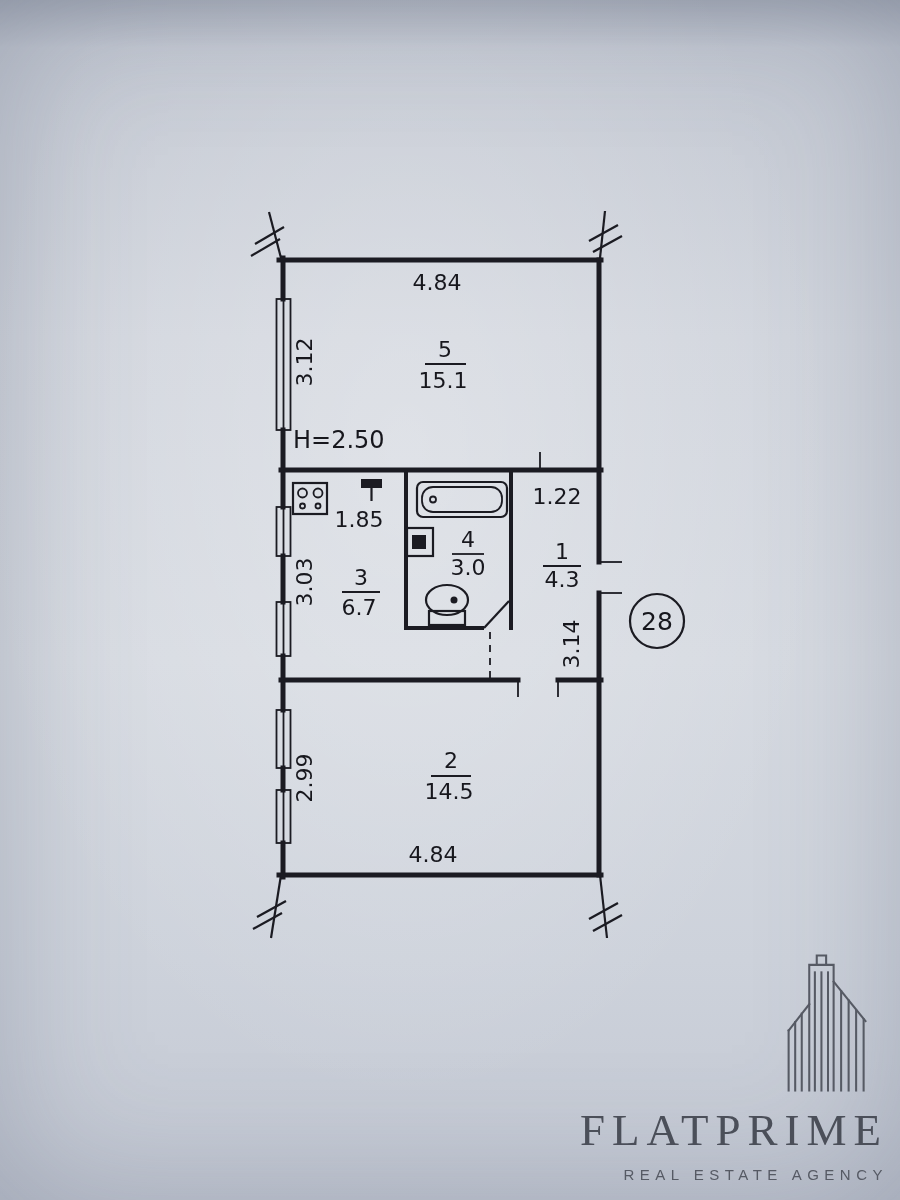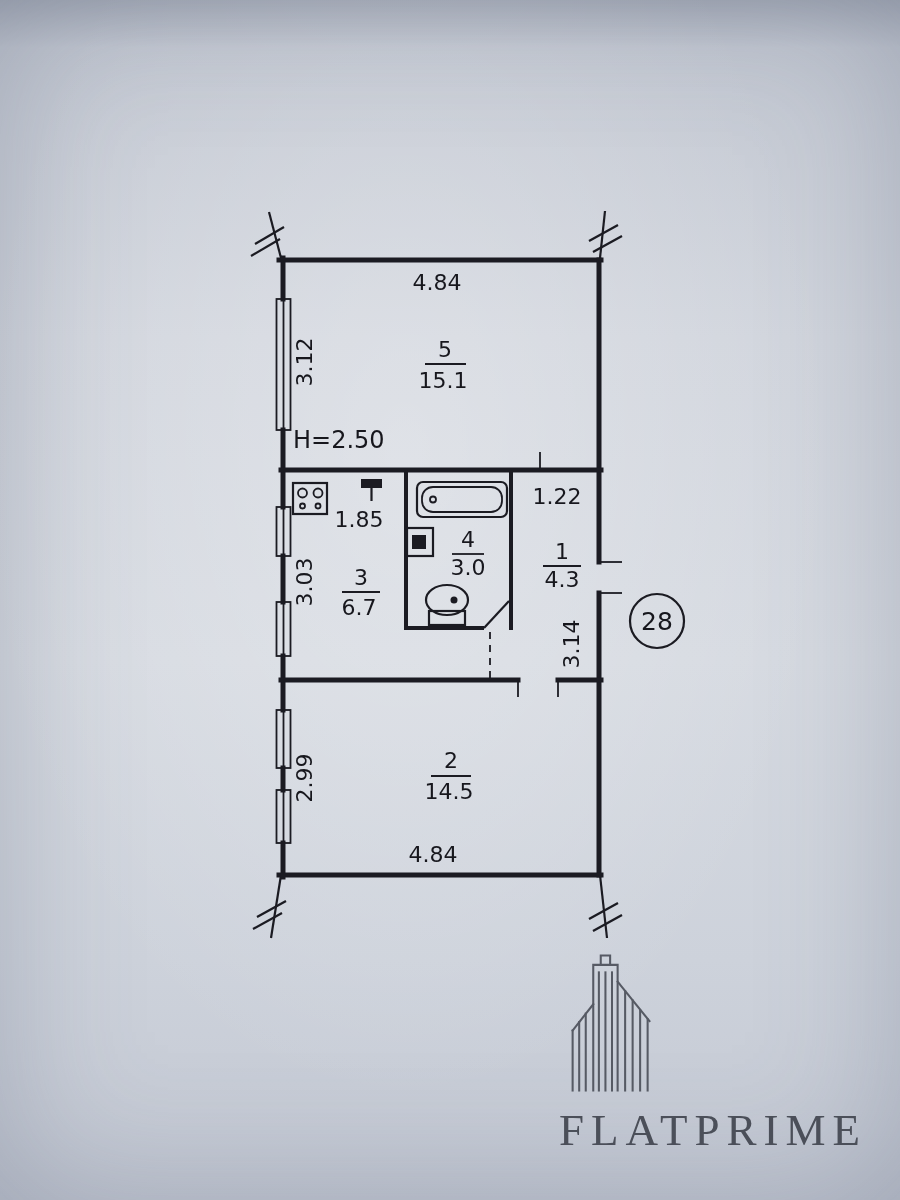--- a/index.html
+++ b/index.html
@@ -22,21 +22,21 @@
   .thin{stroke:#1b1b22;stroke-width:1.8;fill:none;}
   .med{stroke:#1b1b22;stroke-width:2.2;fill:none;}
   .dashed{stroke:#1b1b22;stroke-width:1.8;fill:none;stroke-dasharray:7 6;}
   .fill-ink{fill:#1b1b22;stroke:none;}
   svg.plan text{font-family:"DejaVu Sans",sans-serif;fill:#17171d;}
   .lbl{font-size:22px;}
   .lbl-lg{font-size:24px;}
   .lbl-circ{font-size:25px;}
   .logo{
     position:absolute;left:552px;top:948px;width:336px;
-    display:flex;flex-direction:column;align-items:flex-start;
+    display:flex;flex-direction:column;align-items:flex-end;
     color:#51555f;
   }
   .logo-brand{
     font-family:"Liberation Serif","DejaVu Serif",serif;
     font-size:45px;letter-spacing:7px;padding-left:7px;
     color:#4b4f59;margin-top:6px;white-space:nowrap;
   }
   .logo-tagline{
     font-family:"Liberation Sans","DejaVu Sans",sans-serif;
     font-size:15px;letter-spacing:5.5px;padding-left:5px;
@@ -198,15 +198,16 @@
       <path d="M74 152 V46"></path>
       <path d="M82 152 V56"></path>
       <path d="M90 152 V66"></path>
       <path d="M98 152 V76"></path>
       <path d="M40 60 L18 88"></path>
       <path d="M32 152 V70"></path>
       <path d="M25 152 V79"></path>
       <path d="M18 152 V88"></path>
     </svg>
     <div class="logo-brand">FLATPRIME</div>
+    <div class="logo-tagline">REAL ESTATE AGENCY</div>
   </div>
 
 </div>
 
 </body></html>

